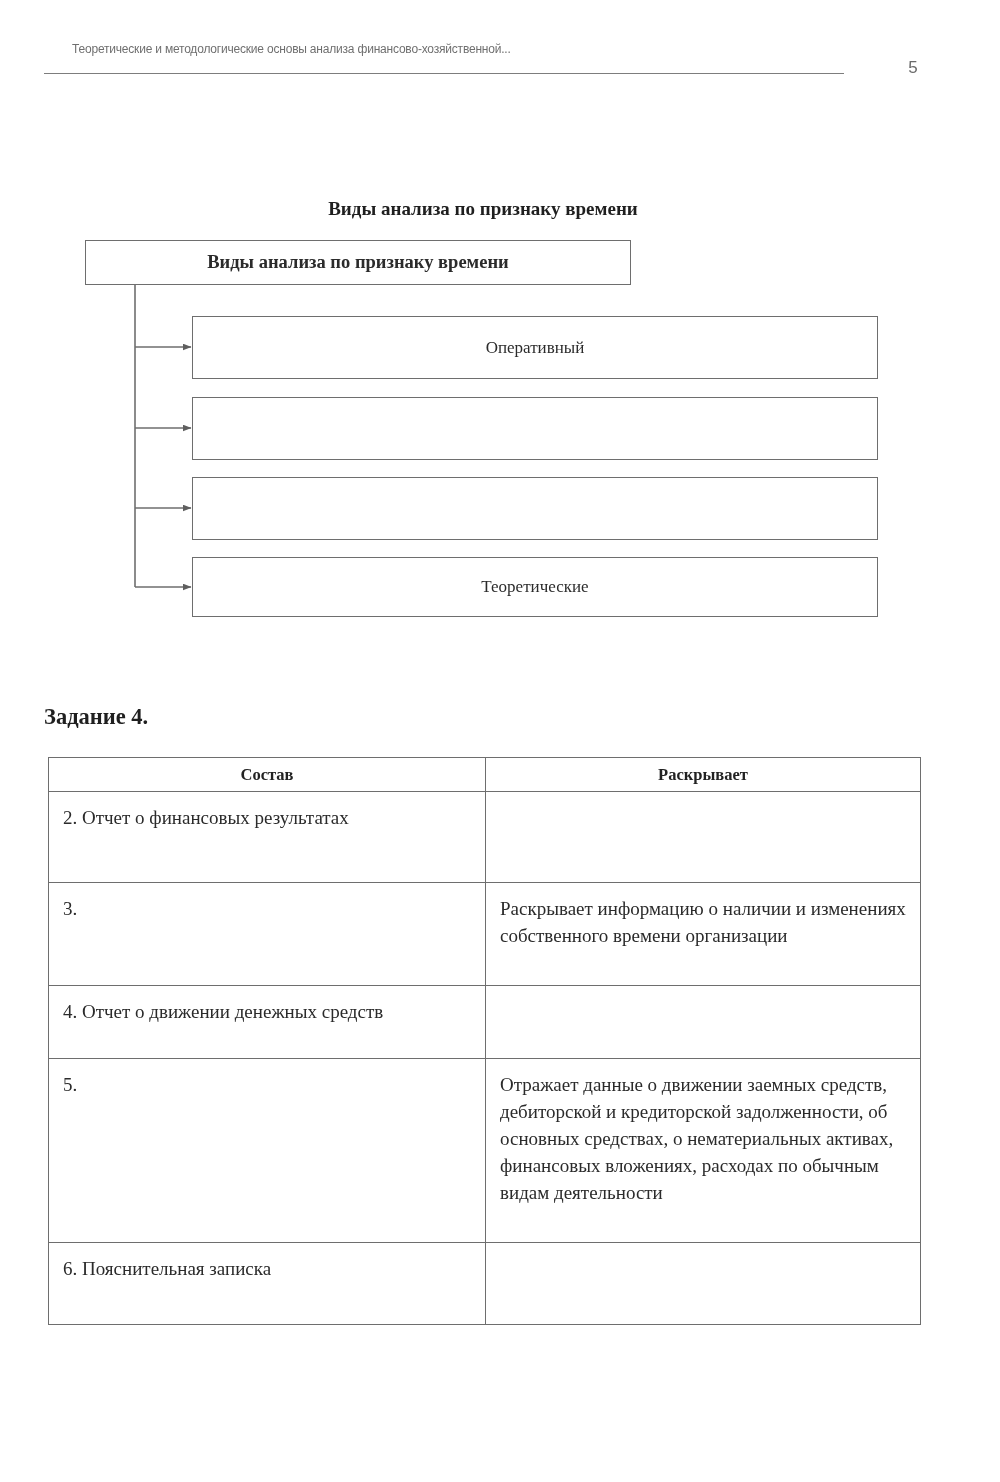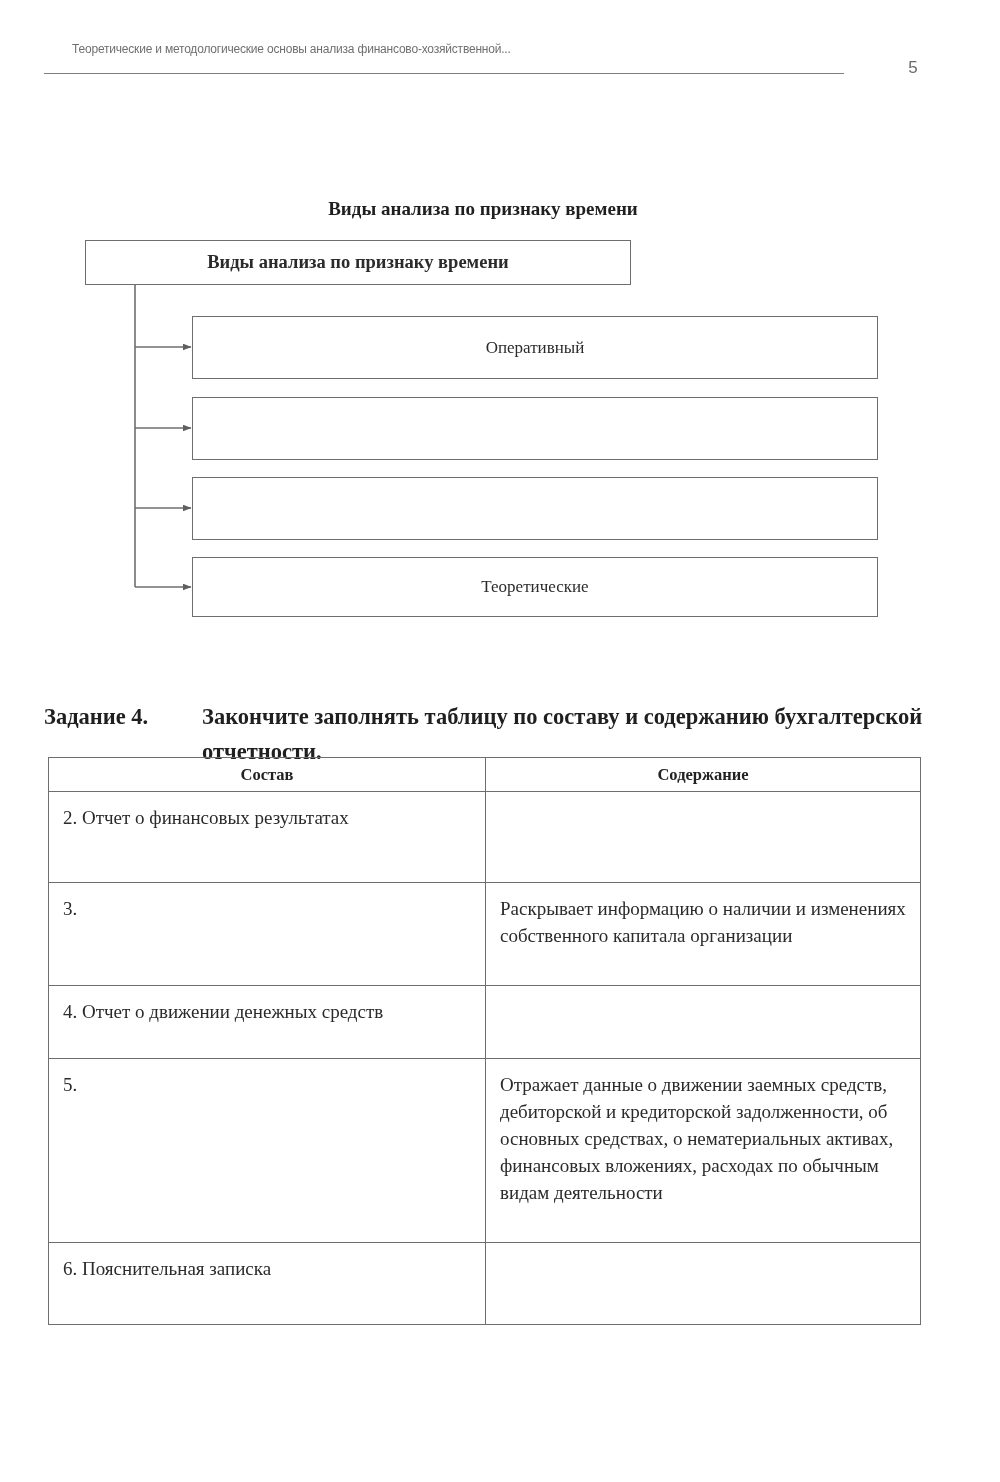--- a/index.html
+++ b/index.html
@@ -186,45 +186,44 @@
   </div>
   <div class="dbox" id="dbox-3">
     <span></span>
   </div>
   <div class="dbox" id="dbox-4">
     <span>Теоретические</span>
   </div>
 
   <div class="task" id="task4">
     <span class="tlabel">Задание 4.</span>
-    <span class="ttext">Закончите заполнять таблицу по составу и содержанию бухгалтерской отчетности.</span>
   </div>
 
   <table id="report-table">
     <thead>
       <tr>
         <th class="col-a">Состав</th>
-        <th class="col-b">Содержание</th>
+        <th class="col-b">Раскрывает</th>
       </tr>
     </thead>
     <tbody>
       <tr style="height:91px">
         <td>
             <div class="cell-pad">2. Отчет о финансовых результатах</div>
           </td>
         <td>
             <div class="cell-pad"></div>
           </td>
       </tr>
       <tr style="height:103px">
         <td>
             <div class="cell-pad">3.</div>
           </td>
         <td>
-            <div class="cell-pad">Раскрывает информацию о наличии и изменениях собственного капитала организации</div>
+            <div class="cell-pad">Раскрывает информацию о наличии и изменениях собственного времени организации</div>
           </td>
       </tr>
       <tr style="height:73px">
         <td>
             <div class="cell-pad">4. Отчет о движении денежных средств</div>
           </td>
         <td>
             <div class="cell-pad"></div>
           </td>
       </tr>

